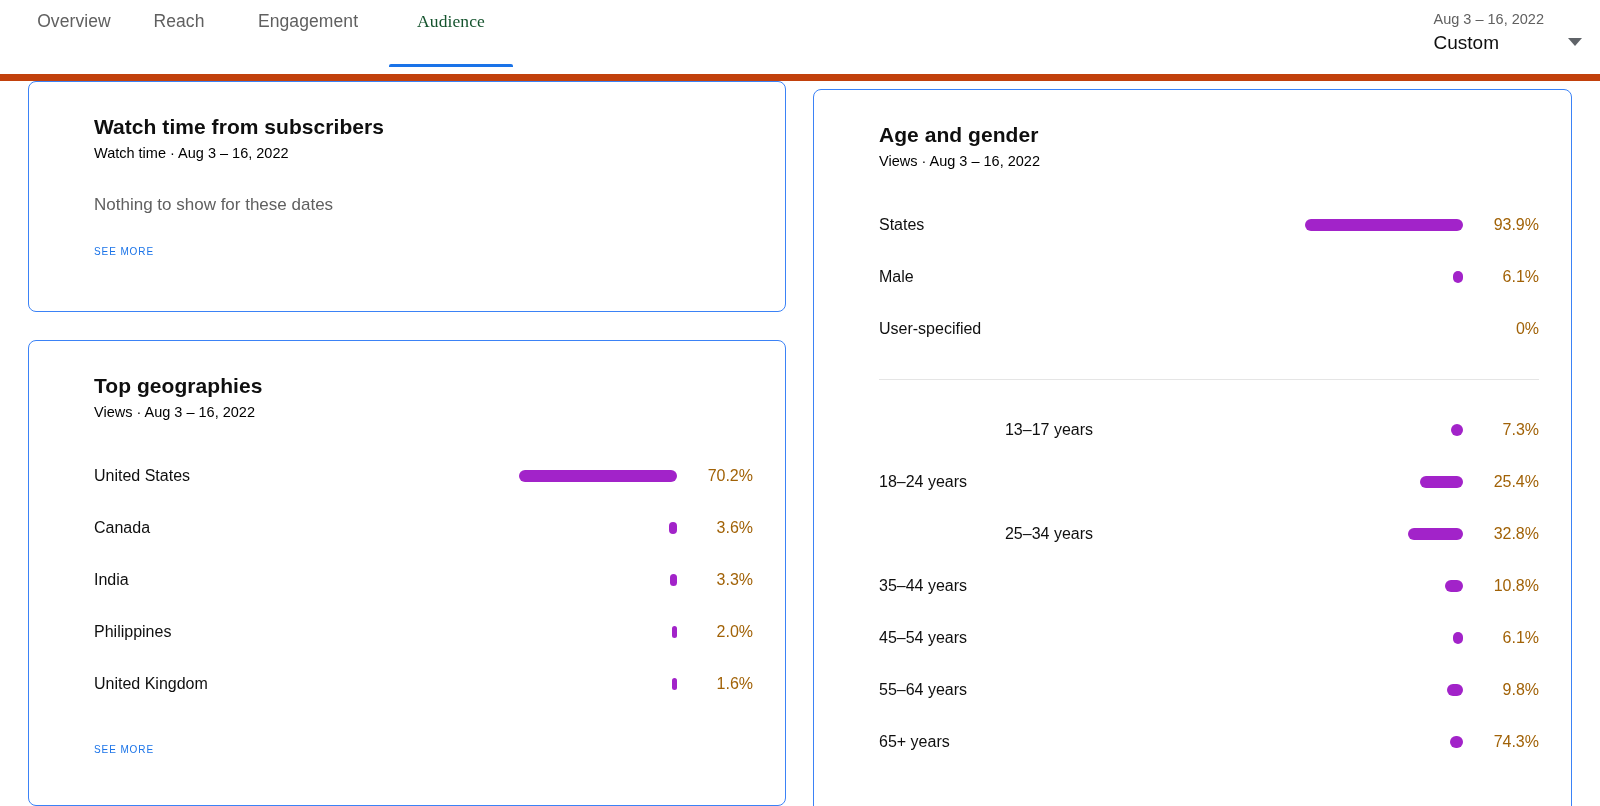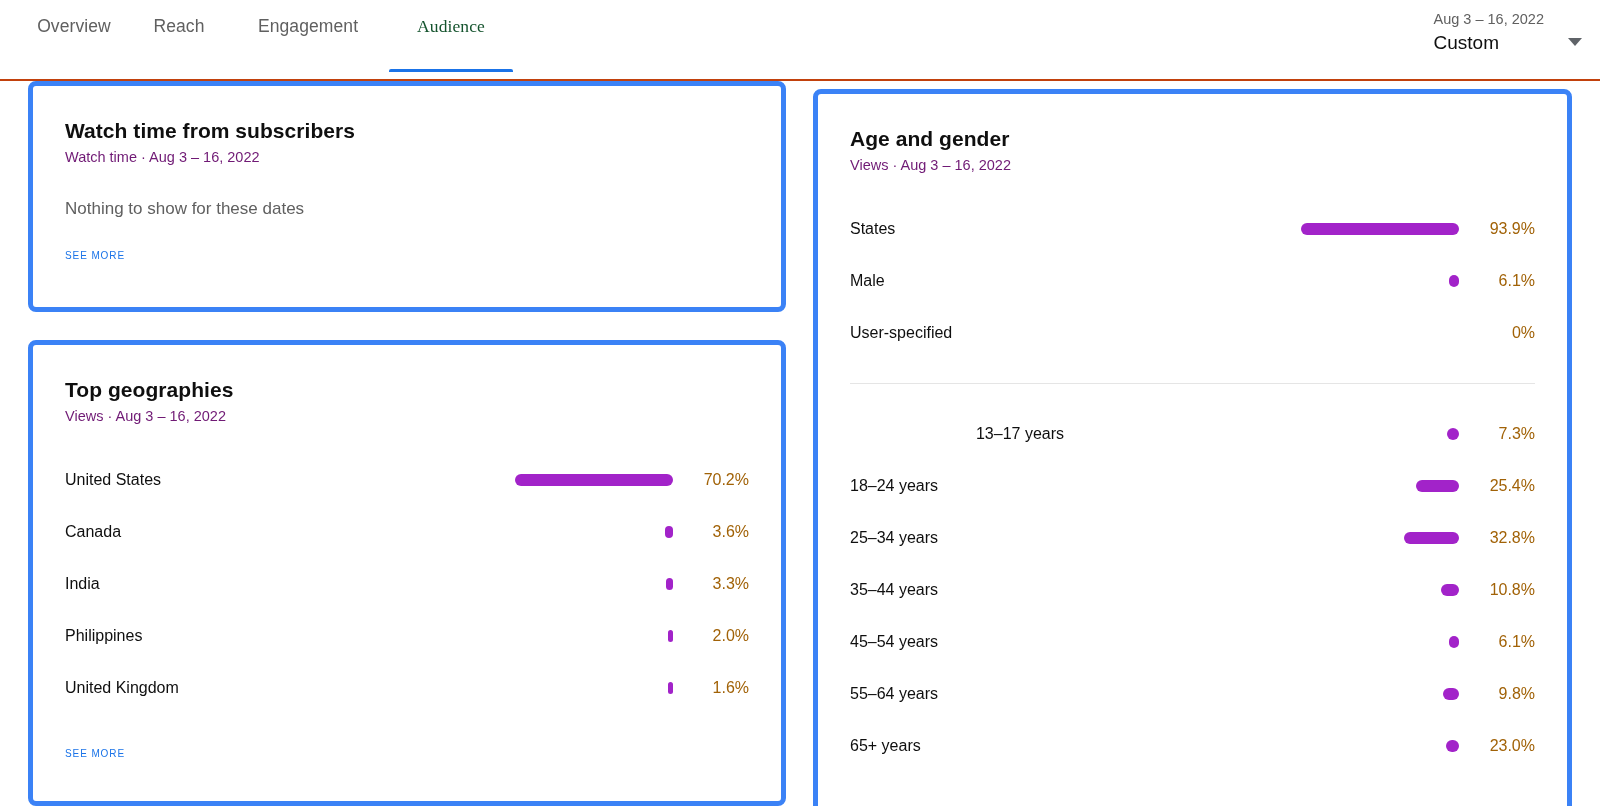--- a/index.html
+++ b/index.html
@@ -8,21 +8,21 @@
     background: #ffffff;
     font-family: "Liberation Sans", sans-serif;
     overflow: hidden;
     -webkit-font-smoothing: antialiased;
   }
 
   
   .topbar {
     position: relative;
     height: 81px;
-    border-bottom: 2px solid #c2410c;
+    border-bottom: 7px solid #c2410c;
     background: #fff;
   }
   .tabs {
     position: absolute;
     left: 0; bottom: 0;
     display: flex;
     align-items: flex-end;
     height: 80px;
   }
   .tab {
@@ -88,36 +88,37 @@
   
   .content {
     position: relative;
     width: 1600px;
     height: 725px;
     padding: 12px 0 0 0;
   }
   .card {
     position: absolute;
     background: #fff;
-    border: 5px solid #3b82f6;
+    border: 1px solid #3b82f6;
     border-radius: 8px;
+    padding-left: 33px;
   }
   .card-left-top   { left: 28px;  top: 0px;   width: 758px; height: 231px; }
   .card-left-bot   { left: 28px;  top: 259px; width: 758px; height: 466px; }
   .card-right      { left: 813px; top: 8px;   width: 759px; height: 725px; }
 
   .card-title {
     font-size: 21px;
     font-weight: 700;
     color: #0f0f0f;
     letter-spacing: .05px;
   }
   .card-sub {
     font-size: 14.5px;
-    color: #701a75;
+    color: #000000;
     margin-top: 6px;
   }
   .card-pad { padding: 33px 32px 0 32px; }
 
   .empty-msg {
     font-size: 17px;
     color: #606060;
     margin-top: 34px;
   }
   .see-more {
@@ -293,21 +294,21 @@
             <div class="row-value">7.3%</div>
           </div>
           <div class="row">
             <div class="row-label" style="width: 340px;">18–24 years</div>
             <div class="row-bar-area">
               <div class="row-bar" style="width: 42.7391px; background: rgb(162, 35, 201);"></div>
             </div>
             <div class="row-value">25.4%</div>
           </div>
           <div class="row">
-            <div class="row-label" style="width: 340px;">25–34 years</div>
+            <div class="row-label" style="width: 340px; text-align: center;">25–34 years</div>
             <div class="row-bar-area">
               <div class="row-bar" style="width: 55.1906px; background: rgb(162, 35, 201);"></div>
             </div>
             <div class="row-value">32.8%</div>
           </div>
           <div class="row">
             <div class="row-label" style="width: 340px;">35–44 years</div>
             <div class="row-bar-area">
               <div class="row-bar" style="width: 18.1725px; background: rgb(162, 35, 201);"></div>
             </div>
@@ -325,19 +326,19 @@
             <div class="row-bar-area">
               <div class="row-bar" style="width: 16.4899px; background: rgb(162, 35, 201);"></div>
             </div>
             <div class="row-value">9.8%</div>
           </div>
           <div class="row">
             <div class="row-label" style="width: 340px;">65+ years</div>
             <div class="row-bar-area">
               <div class="row-bar" style="width: 12.9563px; background: rgb(162, 35, 201);"></div>
             </div>
-            <div class="row-value">23.0%</div>
+            <div class="row-value">74.3%</div>
           </div>
         </div>
     </div>
   </div>
 
 </div>
 
 </body></html>

